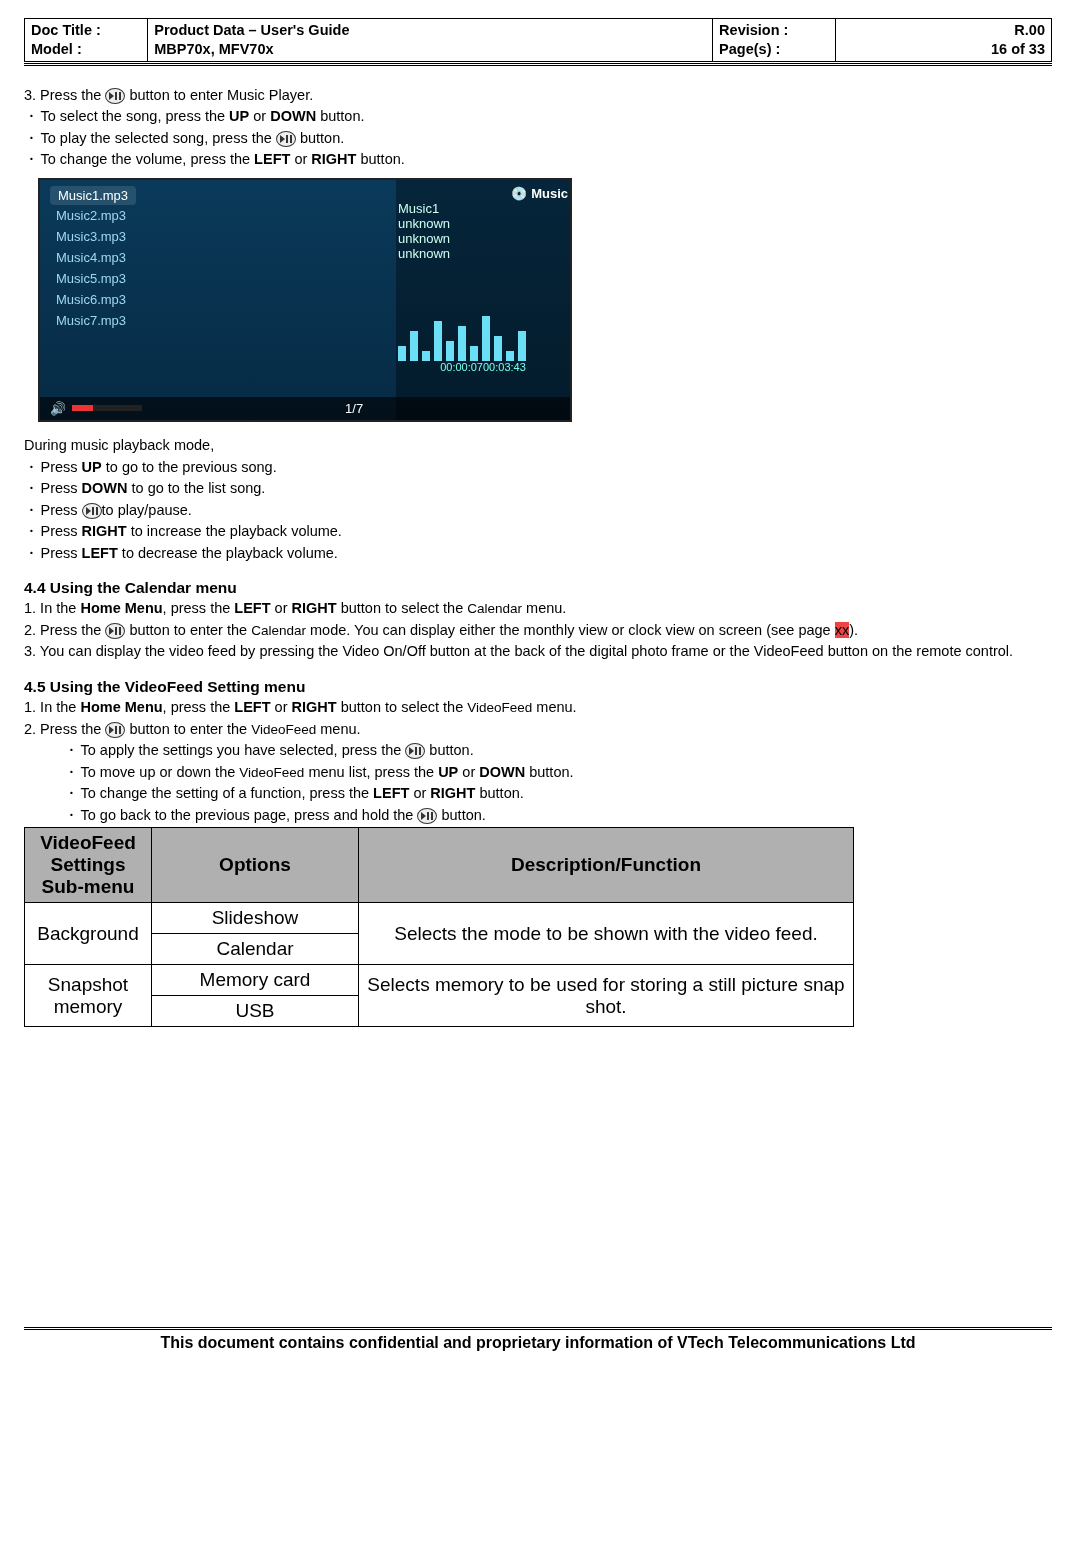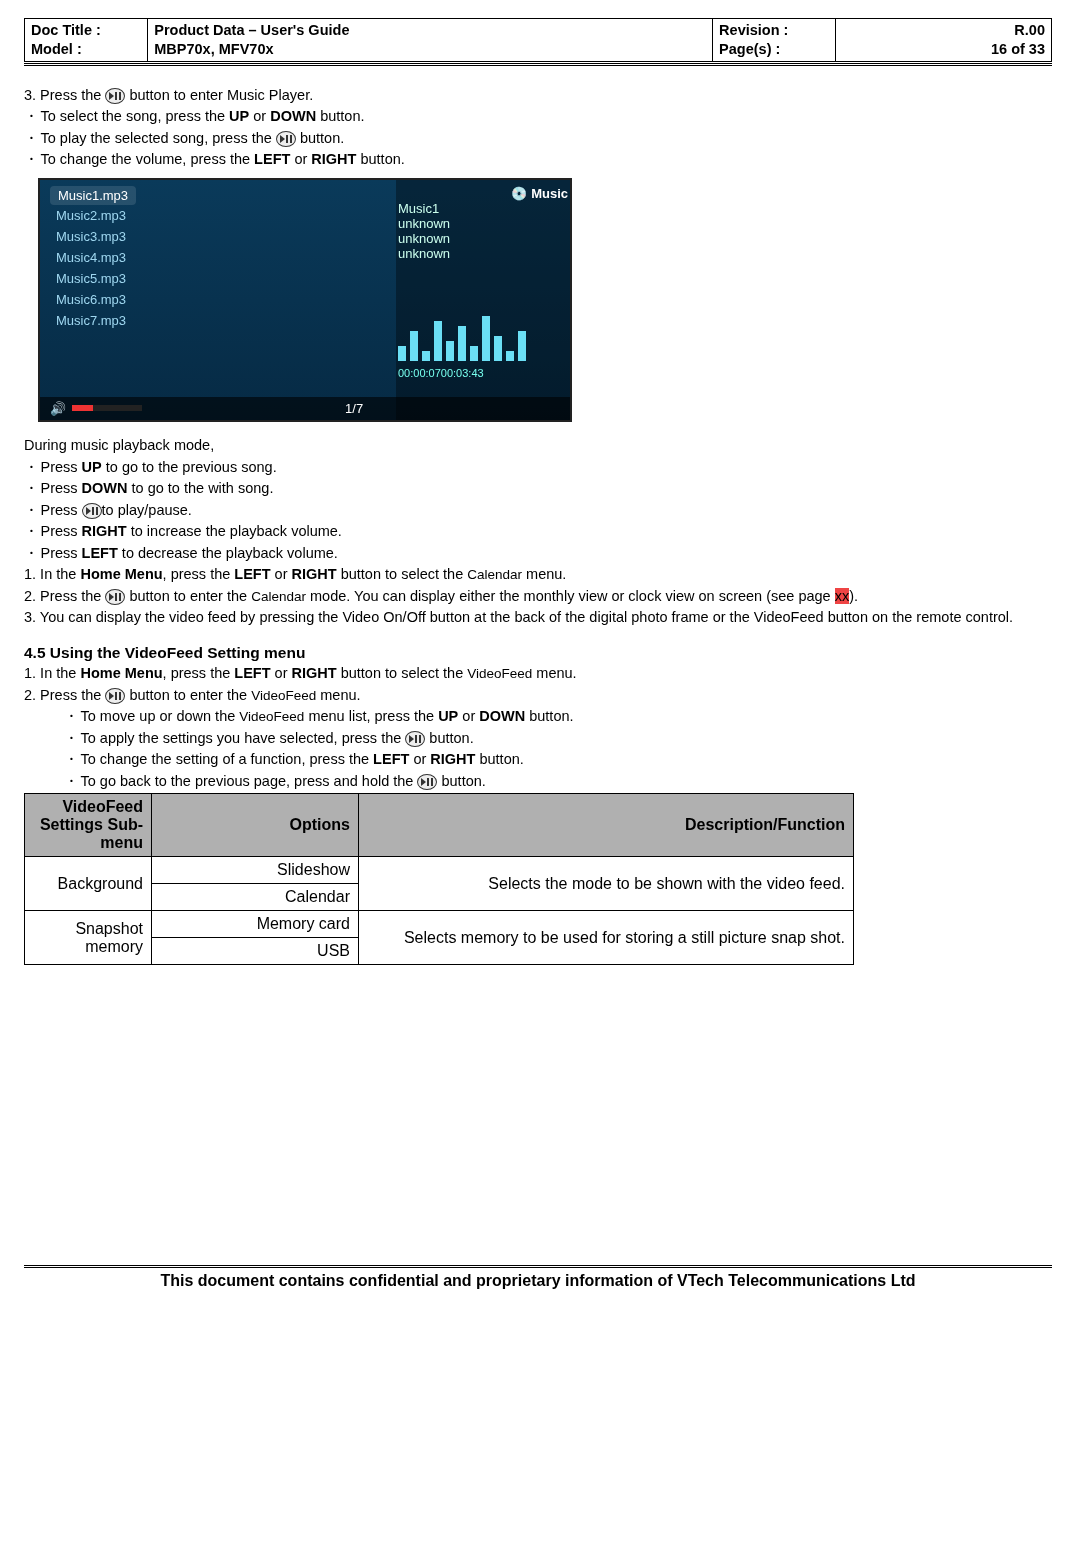--- a/index.html
+++ b/index.html
@@ -125,22 +125,22 @@
   .menu-name { font-family: Verdana, Geneva, sans-serif; font-size:13.5px;}
   .highlight { background: #ef4444; }
   .settings-table {
     border-collapse: collapse;
     width: 830px;
     margin-top: 2px;
   }
   .settings-table th, .settings-table td {
     border: 1px solid #000;
     padding: 4px 8px;
-    text-align: right;
-    font-size: 16px;
+    text-align: center;
+    font-size: 19px;
   }
   .settings-table th {
     background: #b0b0b0;
   }
   .settings-table th.col1 { width: 110px; background:#b0b0b0;}
   .settings-table th.col2 { width: 190px;}
   .footer-rule {
     border-top: 3px double #000;
     margin-top: 300px;
   }
@@ -191,50 +191,51 @@
           <span style="height:20%"></span>
       <span style="height:80%"></span>
           <span style="height:40%"></span>
           <span style="height:70%"></span>
       <span style="height:30%"></span>
           <span style="height:90%"></span>
           <span style="height:50%"></span>
       <span style="height:20%"></span>
           <span style="height:60%"></span>
     </div>
-    <div style="display:flex; justify-content:flex-start; color:#7fe; font-size:11px; margin-top:6px;">
+    <div style="display:flex; justify-content:center; color:#7fe; font-size:11px; ">
       <span>00:00:07</span>
           <span>00:03:43</span>
     </div>
   </div>
   <div class="bottom-bar">
     <span>🔊</span>
     <span class="prog">
           <i></i>
         </span>
     <span style="flex:1; text-align:center;">1/7</span>
   </div>
 </div>
 
 <p>During music playback mode,</p>
 <p><span class="small-bullet"></span><span>Press </span><b>UP</b><span> to go to the previous song.</span></p>
-<p><span class="small-bullet"></span><span>Press </span><b>DOWN</b><span> to go to the with song.</span></p>
+<p><span class="small-bullet"></span><span>Press </span><b>DOWN</b><span> to go to the list song.</span></p>
 <p><span class="small-bullet"></span><span>Press </span><span class="play-icon"></span><span>to play/pause.</span></p>
 <p><span class="small-bullet"></span><span>Press </span><b>RIGHT</b><span> to increase the playback volume.</span></p>
 <p><span class="small-bullet"></span><span>Press </span><b>LEFT</b><span> to decrease the playback volume.</span></p>
 
+<h3>4.4     Using the Calendar menu</h3>
 <p><span>1.  In the </span><b>Home Menu</b><span>, press the </span><b>LEFT</b><span> or </span><b>RIGHT</b><span> button to select the </span><span class="menu-name">Calendar</span><span> menu.</span></p>
 <p><span>2.  Press the </span><span class="play-icon"></span><span> button to enter the </span><span class="menu-name">Calendar</span><span> mode. You can display either the monthly view or clock view on screen (see page </span><span class="highlight">xx</span><span>).</span></p>
 <p>3.  You can display the video feed by pressing the Video On/Off button at the back of the digital photo frame or the VideoFeed button on the remote control.</p>
 
 <h3>4.5     Using the VideoFeed Setting menu</h3>
 <p><span>1.   In the </span><b>Home Menu</b><span>, press the </span><b>LEFT</b><span> or </span><b>RIGHT</b><span> button to select the </span><span class="menu-name">VideoFeed</span><span> menu.</span></p>
 <p><span>2.   Press the </span><span class="play-icon"></span><span> button to enter the </span><span class="menu-name">VideoFeed</span><span> menu.</span></p>
+<p class="indent"><span class="small-bullet"></span><span>To apply the settings you have selected, press the </span><span class="play-icon"></span><span> button.</span></p>
 <p class="indent"><span class="small-bullet"></span><span>To move up or down the </span><span class="menu-name">VideoFeed</span><span> menu list, press the </span><b>UP</b><span> or </span><b>DOWN</b><span> button.</span></p>
-<p class="indent"><span class="small-bullet"></span><span>To apply the settings you have selected, press the </span><span class="play-icon"></span><span> button.</span></p>
 <p class="indent"><span class="small-bullet"></span><span>To change the setting of a function, press the </span><b>LEFT</b><span> or </span><b>RIGHT</b><span> button.</span></p>
 <p class="indent"><span class="small-bullet"></span><span>To go back to the previous page, press and hold the </span><span class="play-icon"></span><span> button.</span></p>
 
 <table class="settings-table">
   <tbody>
         <tr>
     <th class="col1">VideoFeed Settings Sub-menu</th>
     <th class="col2">Options</th>
     <th>Description/Function</th>
   </tr>

